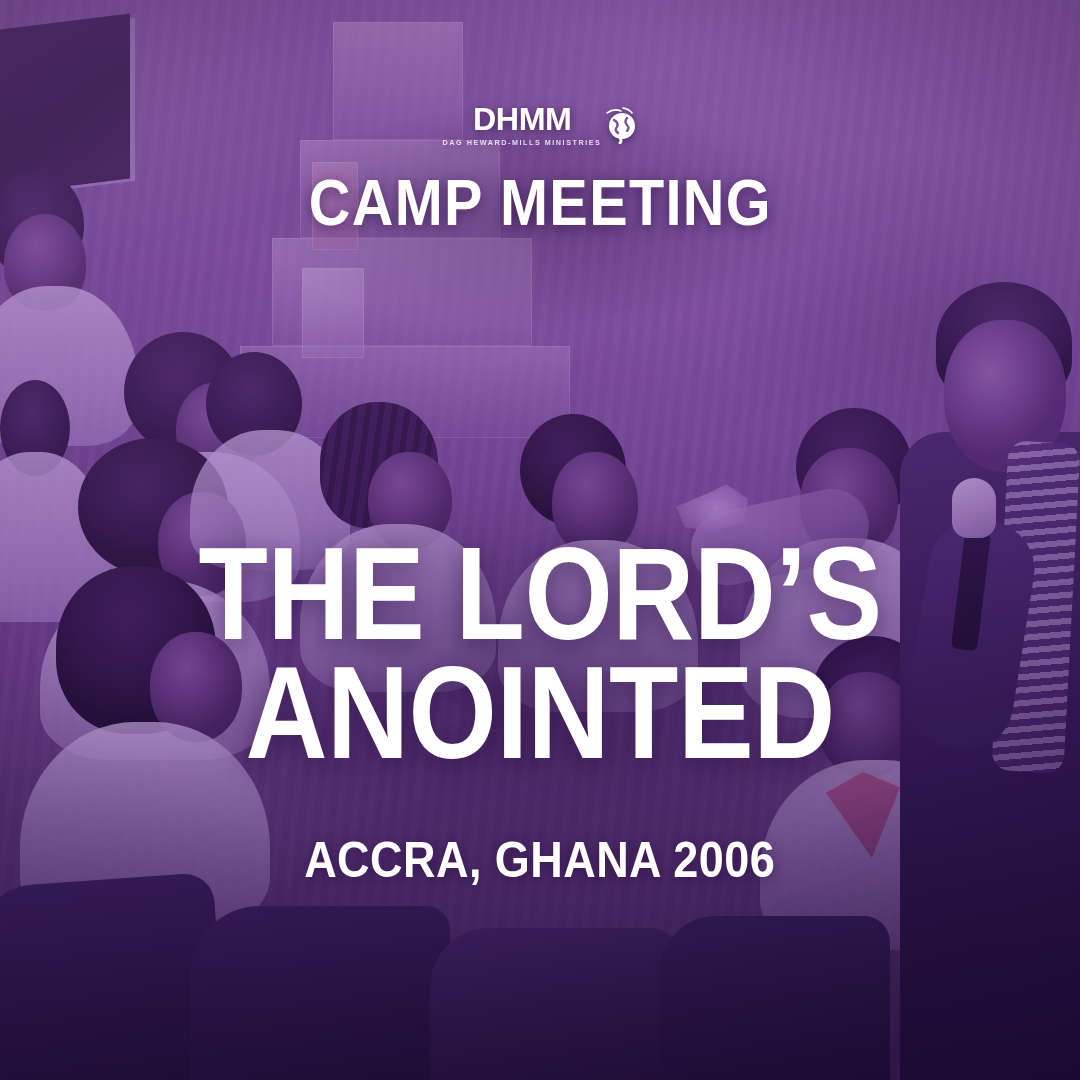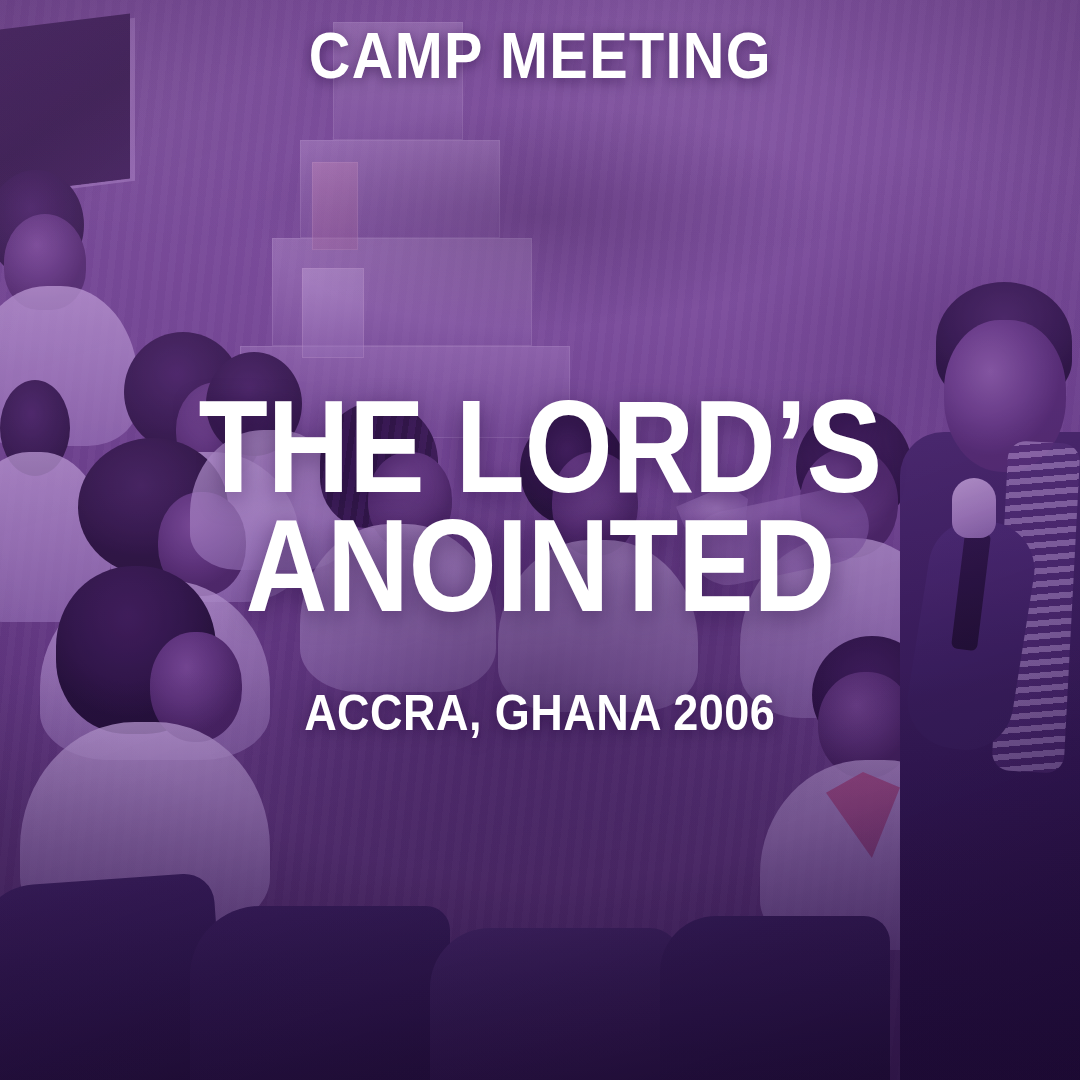--- a/index.html
+++ b/index.html
@@ -381,20 +381,36 @@
     <div class="jeans j4"></div>
 
     <div class="duotone"></div>
     <div class="duotone-lift"></div>
     <div class="vignette"></div>
     <div class="text-scrim"></div>
   </div>
 
   <div class="overlay">
 
+    <div class="logo">
+      <div class="logo-text">
+        <div class="logo-word">DHMM</div>
+        <div class="logo-sub">DAG HEWARD-MILLS MINISTRIES</div>
+      </div>
+      <div class="globe">
+        <svg width="34" height="40" viewBox="0 0 34 40" aria-hidden="true">
+          <path d="M4 9 q7 -5 14 -2" stroke="#ffffff" stroke-width="1.6" fill="none" stroke-linecap="round"></path>
+          <path d="M20 4 q6 1 9 5" stroke="#ffffff" stroke-width="1.6" fill="none" stroke-linecap="round"></path>
+          <circle cx="19" cy="22" r="13" fill="#ffffff"></circle>
+          <path d="M11 16 q5 3 3 7 q-3 3 1 6" stroke="#7b4a9c" stroke-width="2.4" fill="none" stroke-linecap="round"></path>
+          <path d="M24 14 q-3 4 0 7 q3 3 0 6" stroke="#7b4a9c" stroke-width="2.2" fill="none" stroke-linecap="round"></path>
+          <path d="M17 33 q2 4 0 6" stroke="#ffffff" stroke-width="3" fill="none" stroke-linecap="round"></path>
+        </svg>
+      </div>
+    </div>
 
     <div class="kicker">CAMP MEETING</div>
 
     <div class="title">
       <span>THE LORD’S</span>
       <span class="title-l2">ANOINTED</span>
     </div>
 
     <div class="footer">ACCRA, GHANA 2006</div>
   </div>

